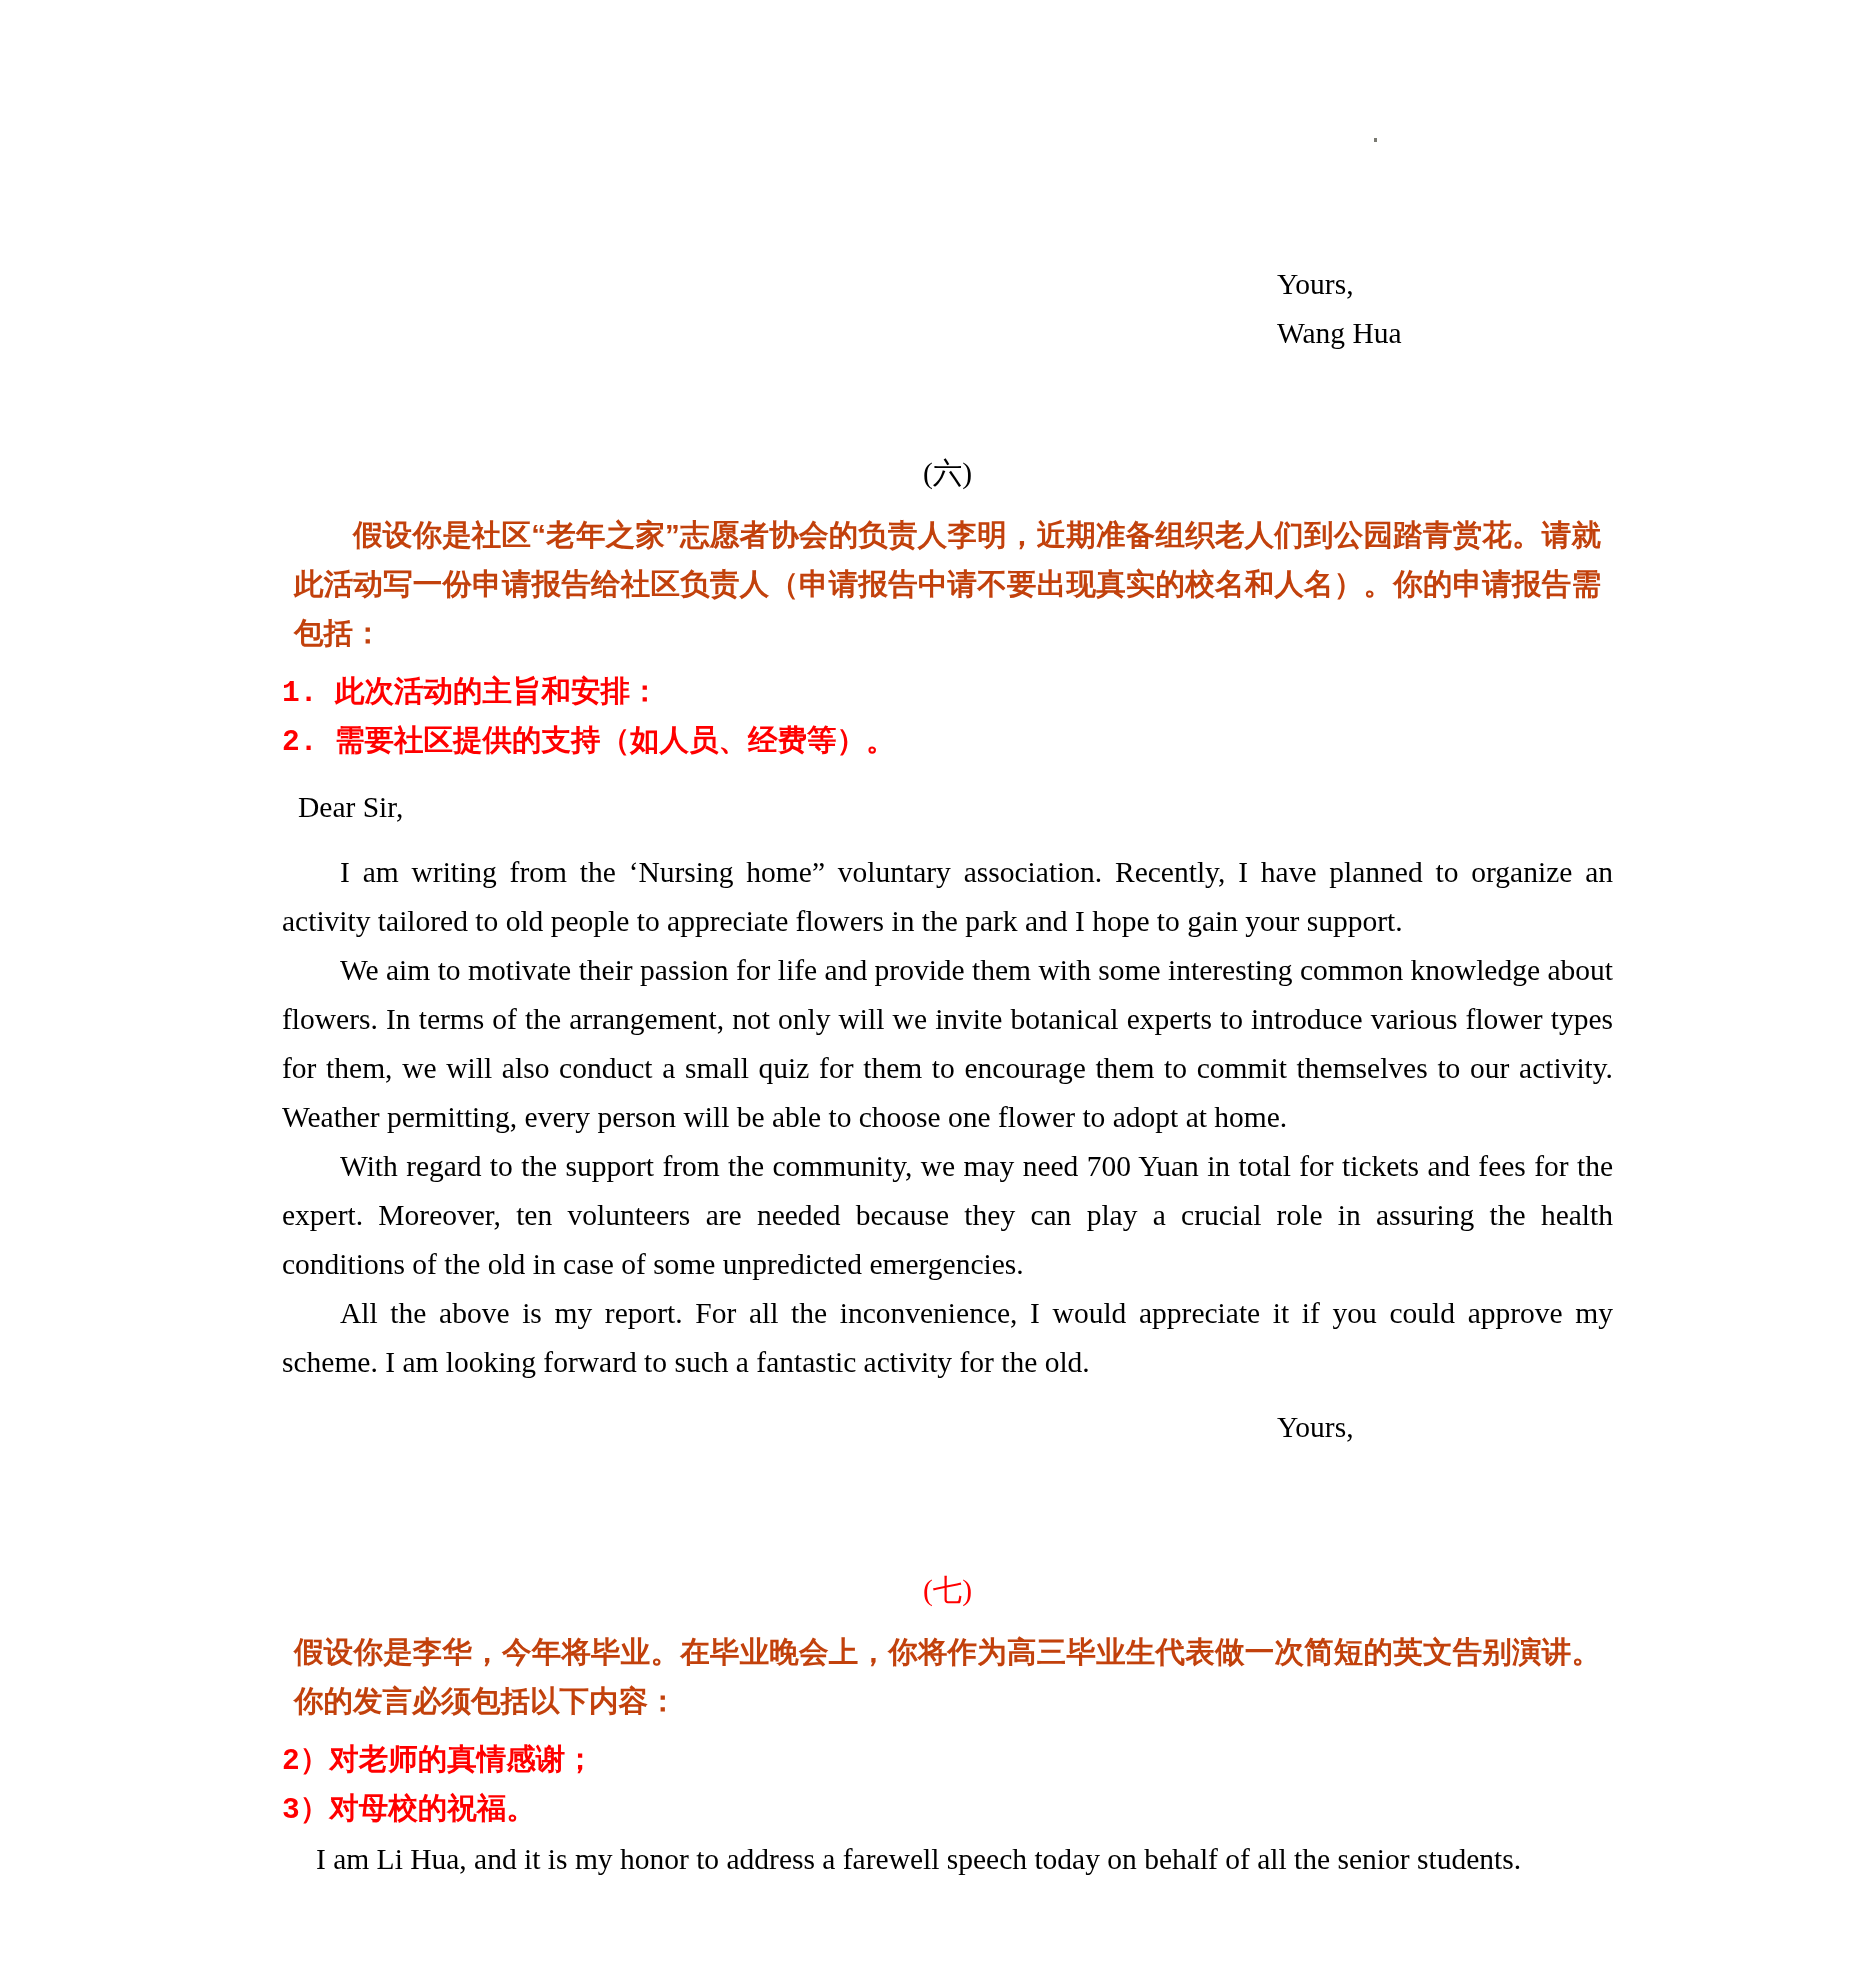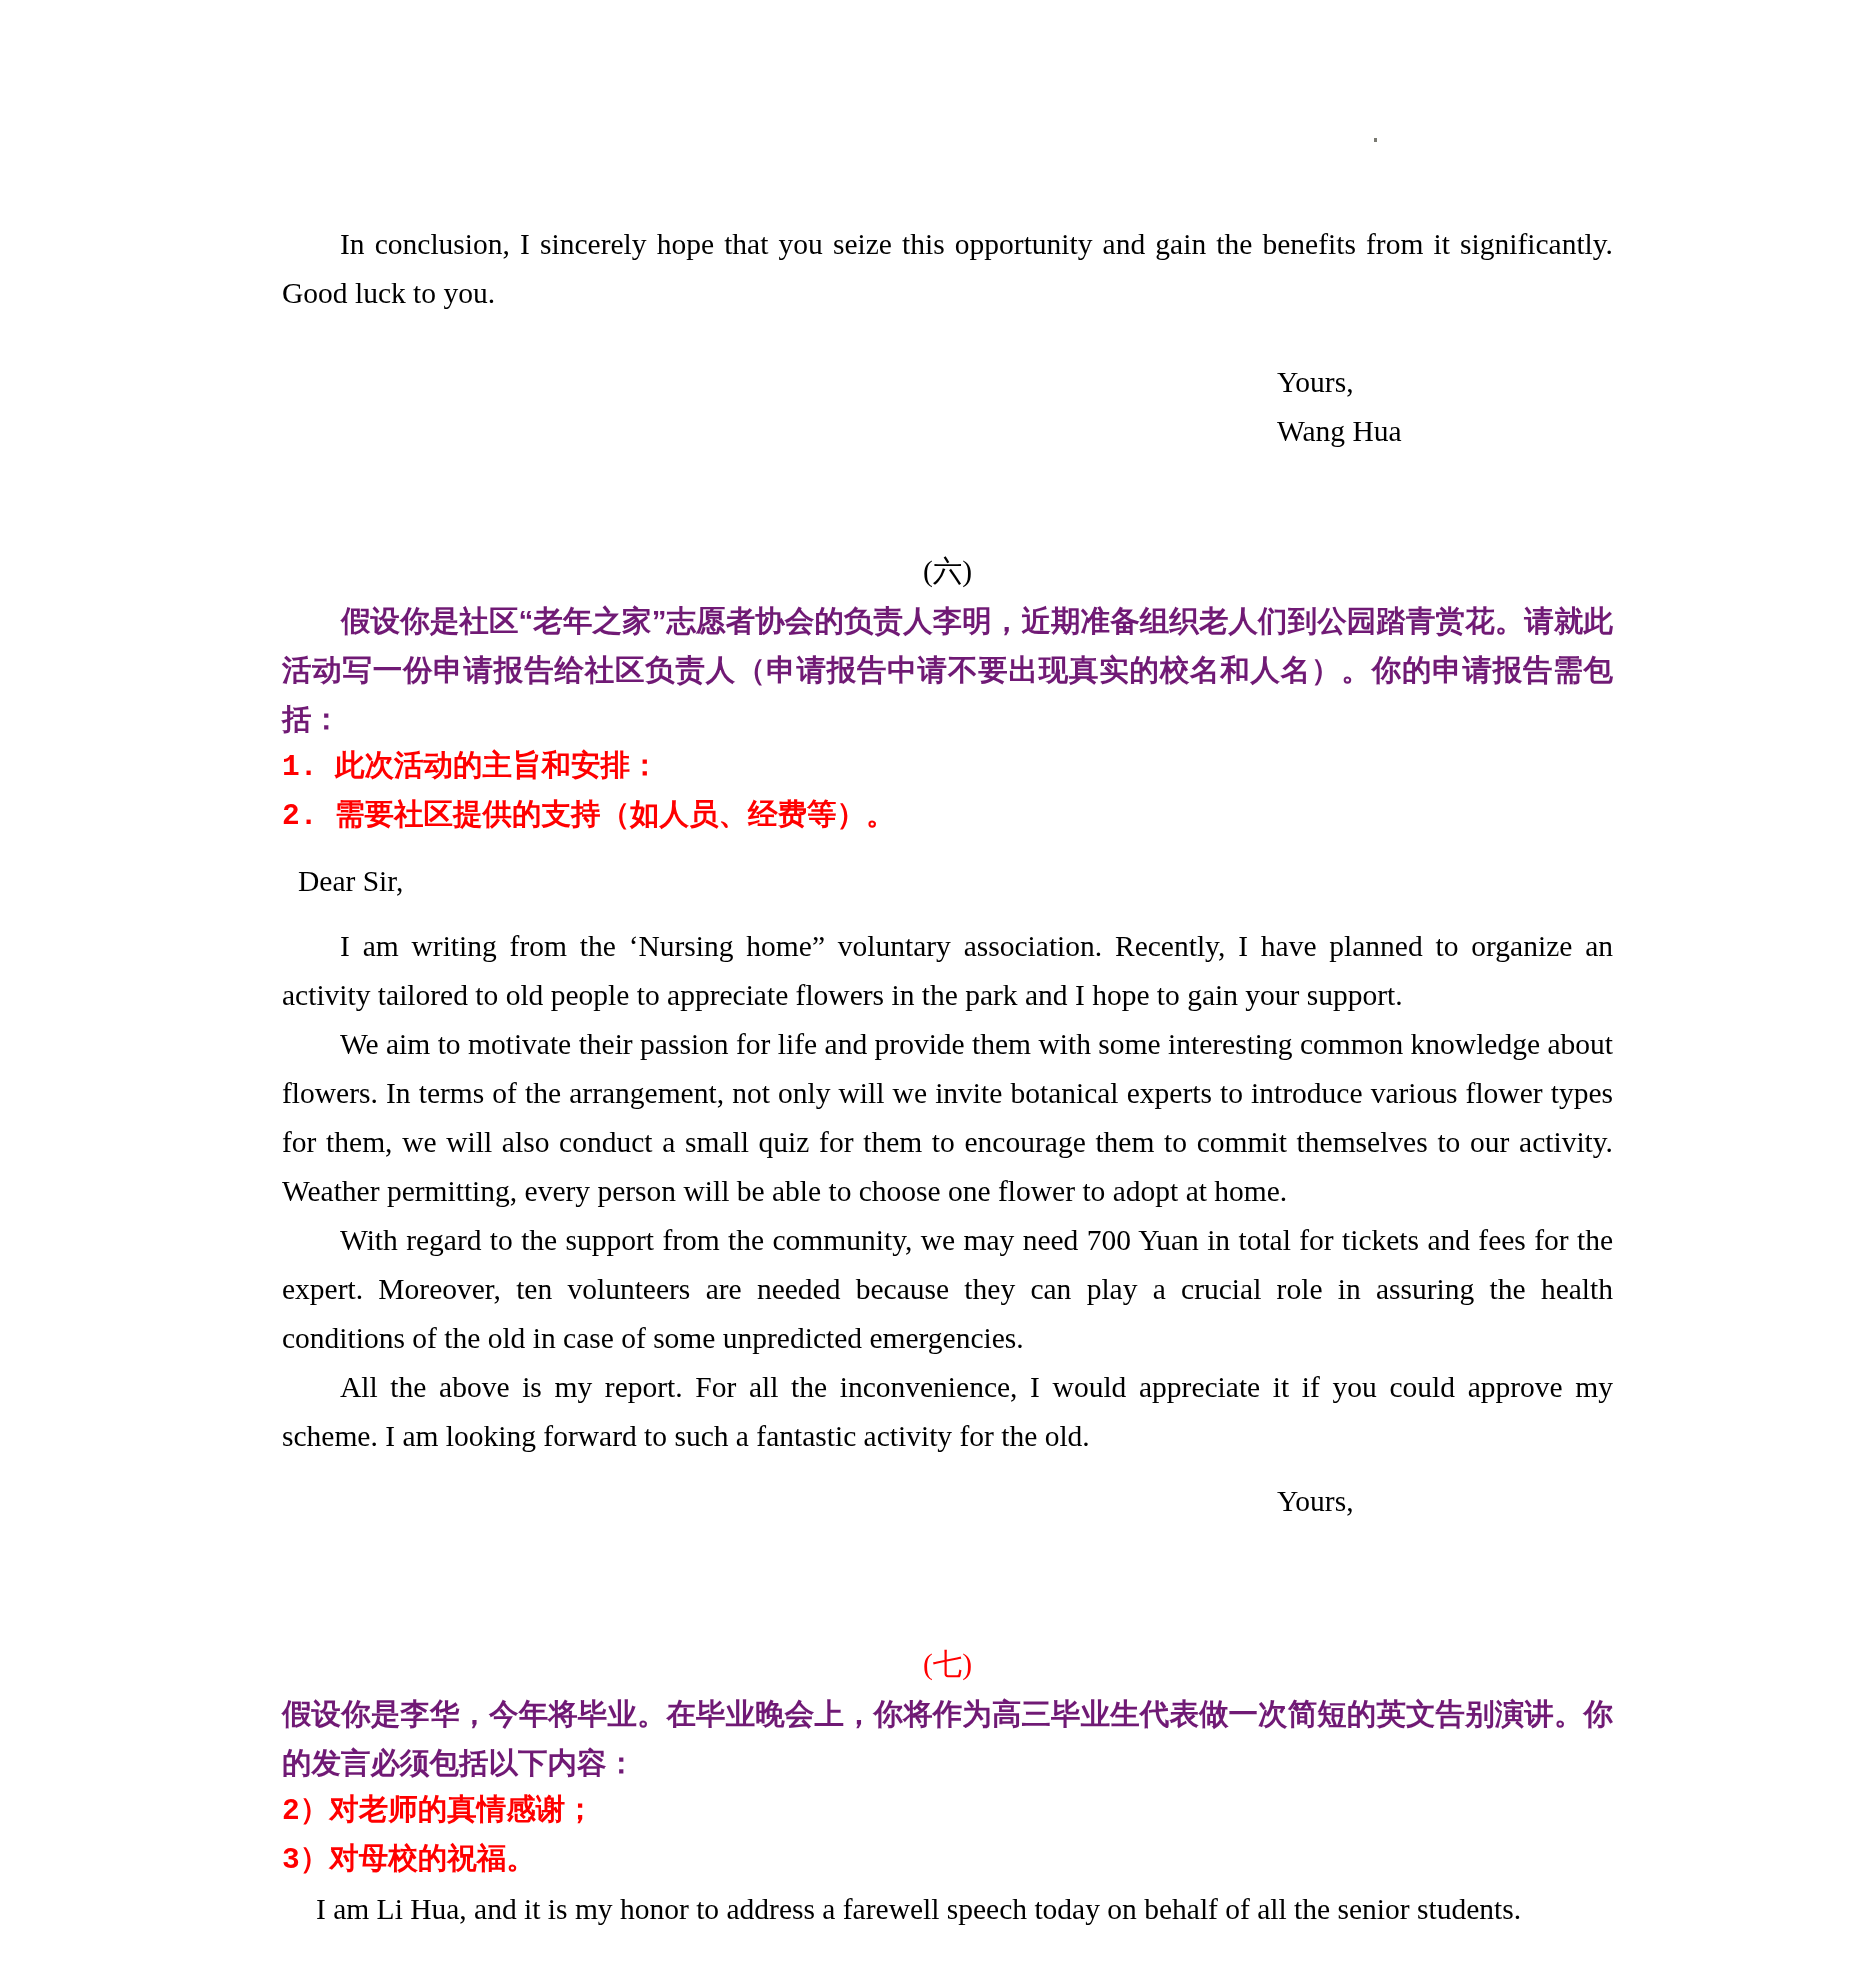--- a/index.html
+++ b/index.html
@@ -63,22 +63,22 @@
     margin: 0;
     text-align: center;
     font-weight: normal;
   }
   .section-marker.black { color: #000000; }
   .section-marker.red { color: #ff0000; }
 
   .prompt {
     font-size: 29.5px;
     line-height: 49px;
-    margin: 0;
-    color: #701a75;
+    margin: 12px;
+    color: #c2410c;
     text-align: justify;
     text-justify: inter-ideograph;
     font-weight: bold;
     font-family: "Liberation Sans", "DejaVu Sans", sans-serif;
   }
   .prompt.indent {
     text-indent: 59px;
   }
   .prompt-item {
     font-size: 29.5px;
@@ -103,21 +103,20 @@
 </style>
 </head>
 <body>
 
 <div class="page">
 
   <div class="speck"></div>
 
   <div class="content">
 
-    <p class="para">In conclusion, I sincerely hope that you seize this opportunity and gain the benefits from it significantly. Good luck to you.</p>
 
     <div class="gap-sm"></div>
 
     <div class="signoff-block">
       <p class="signoff">Yours,</p>
       <p class="signoff">Wang Hua</p>
     </div>
 
     <div class="gap-lg"></div>
 

